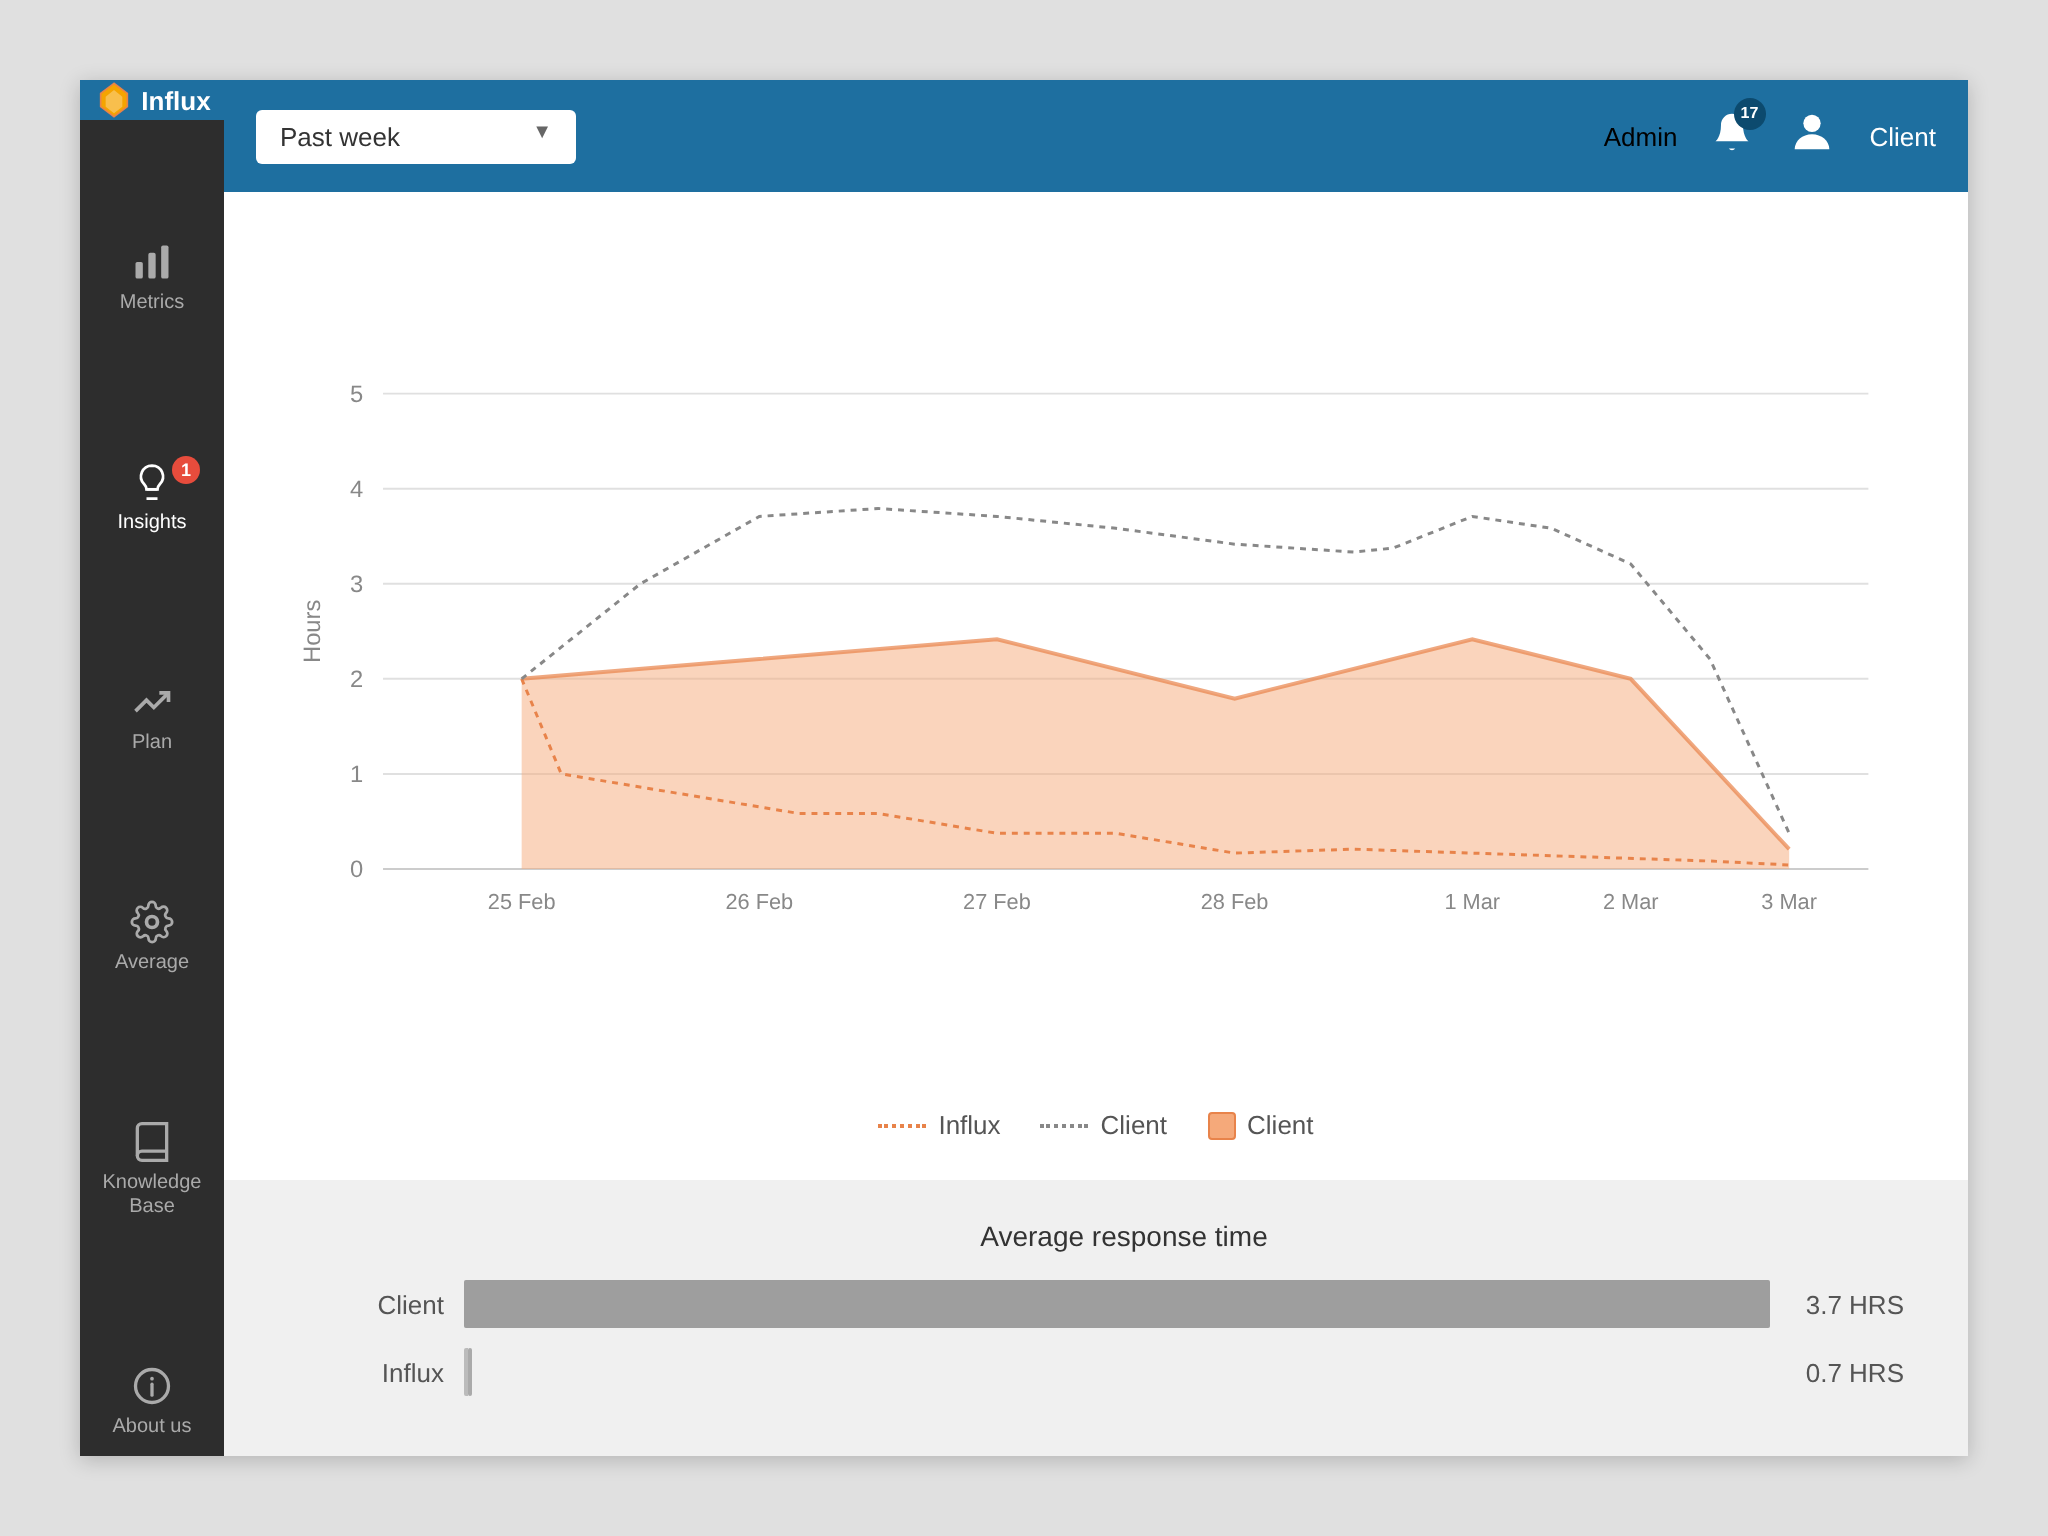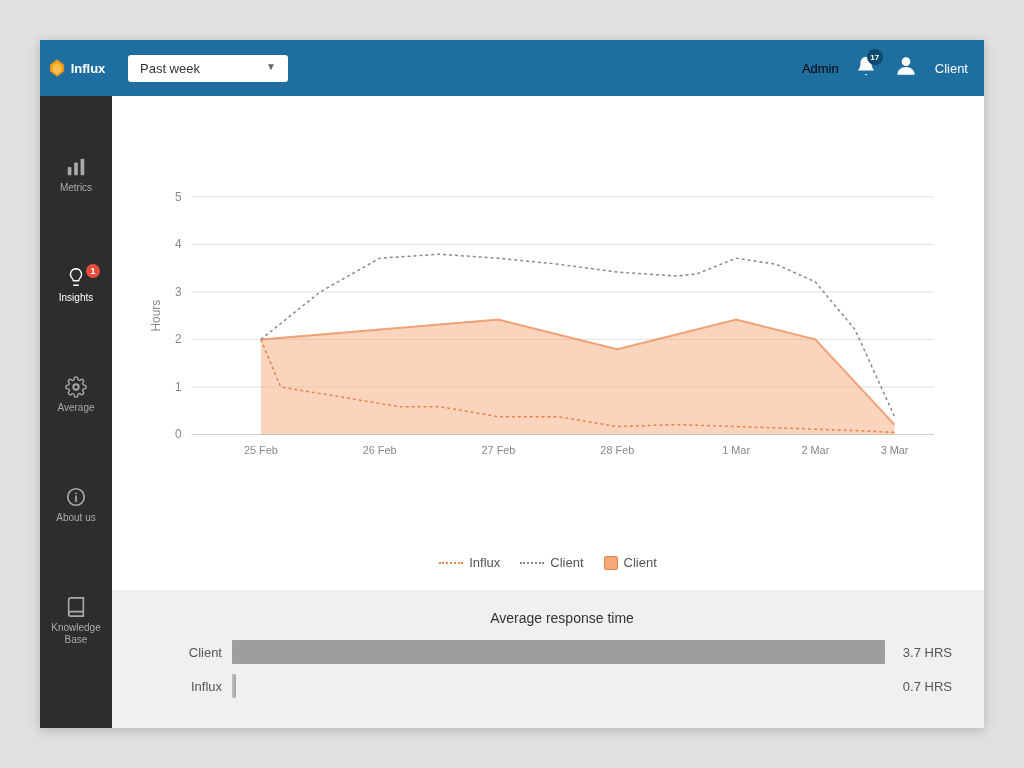--- a/index.html
+++ b/index.html
@@ -303,44 +303,51 @@
 
       <div class="sidebar-item active" style="position:relative;">
         <div class="badge">1</div>
         <svg class="icon-svg" viewBox="0 0 24 24">
           <path d="M9 21h6M12 3a6 6 0 0 1 4.24 10.24C15.5 14 15 15 15 16H9c0-1-.5-2-1.24-2.76A6 6 0 0 1 12 3z" fill="none" stroke="currentColor" stroke-width="1.5"></path>
           <line x1="9" y1="16" x2="15" y2="16" stroke="currentColor" stroke-width="1.5"></line>
         </svg>
         <span class="sidebar-label">Insights</span>
       </div>
 
+      <div class="sidebar-item">
+        <svg class="icon-svg" viewBox="0 0 24 24">
+          <polyline points="3,17 9,11 13,15 21,7" fill="none" stroke="currentColor" stroke-width="2"></polyline>
+          <polyline points="16,7 21,7 21,12" fill="none" stroke="currentColor" stroke-width="2"></polyline>
+        </svg>
+        <span class="sidebar-label">Plan</span>
+      </div>
 
       <div class="sidebar-item">
         <svg class="icon-svg" viewBox="0 0 24 24">
           <circle cx="12" cy="12" r="3" fill="none" stroke="currentColor" stroke-width="2"></circle>
           <path d="M19.4 15a1.65 1.65 0 0 0 .33 1.82l.06.06a2 2 0 0 1-2.83 2.83l-.06-.06a1.65 1.65 0 0 0-1.82-.33 1.65 1.65 0 0 0-1 1.51V21a2 2 0 0 1-4 0v-.09A1.65 1.65 0 0 0 9 19.4a1.65 1.65 0 0 0-1.82.33l-.06.06a2 2 0 0 1-2.83-2.83l.06-.06A1.65 1.65 0 0 0 4.68 15a1.65 1.65 0 0 0-1.51-1H3a2 2 0 0 1 0-4h.09A1.65 1.65 0 0 0 4.6 9a1.65 1.65 0 0 0-.33-1.82l-.06-.06a2 2 0 0 1 2.83-2.83l.06.06A1.65 1.65 0 0 0 9 4.68a1.65 1.65 0 0 0 1-1.51V3a2 2 0 0 1 4 0v.09a1.65 1.65 0 0 0 1 1.51 1.65 1.65 0 0 0 1.82-.33l.06-.06a2 2 0 0 1 2.83 2.83l-.06.06A1.65 1.65 0 0 0 19.4 9a1.65 1.65 0 0 0 1.51 1H21a2 2 0 0 1 0 4h-.09a1.65 1.65 0 0 0-1.51 1z" fill="none" stroke="currentColor" stroke-width="1.5"></path>
         </svg>
         <span class="sidebar-label">Average</span>
+      </div>
+
+      <div class="sidebar-item">
+        <svg class="icon-svg" viewBox="0 0 24 24">
+          <path d="M4 19.5A2.5 2.5 0 0 1 6.5 17H20" fill="none" stroke="currentColor" stroke-width="1.8"></path>
+          <path d="M6.5 2H20v20H6.5A2.5 2.5 0 0 1 4 19.5v-15A2.5 2.5 0 0 1 6.5 2z" fill="none" stroke="currentColor" stroke-width="1.8"></path>
+        </svg>
+        <span class="sidebar-label" style="word-break:break-word; text-align:center;">Knowledge Base</span>
       </div>
 
       <div class="sidebar-item">
         <svg class="icon-svg" viewBox="0 0 24 24">
           <circle cx="12" cy="12" r="9" fill="none" stroke="currentColor" stroke-width="1.8"></circle>
           <line x1="12" y1="8" x2="12" y2="8" stroke="currentColor" stroke-width="2" stroke-linecap="round"></line>
           <line x1="12" y1="11" x2="12" y2="17" stroke="currentColor" stroke-width="1.8" stroke-linecap="round"></line>
         </svg>
         <span class="sidebar-label">About us</span>
-      </div>
-
-      <div class="sidebar-item">
-        <svg class="icon-svg" viewBox="0 0 24 24">
-          <path d="M4 19.5A2.5 2.5 0 0 1 6.5 17H20" fill="none" stroke="currentColor" stroke-width="1.8"></path>
-          <path d="M6.5 2H20v20H6.5A2.5 2.5 0 0 1 4 19.5v-15A2.5 2.5 0 0 1 6.5 2z" fill="none" stroke="currentColor" stroke-width="1.8"></path>
-        </svg>
-        <span class="sidebar-label" style="word-break:break-word; text-align:center;">Knowledge Base</span>
       </div>
     </div>
 
     <div class="main-content">
 
       <div class="header">
         <div class="period-selector">
           <span class="period-text">Past week</span>
           <span class="period-arrow">▼</span>
         </div>

